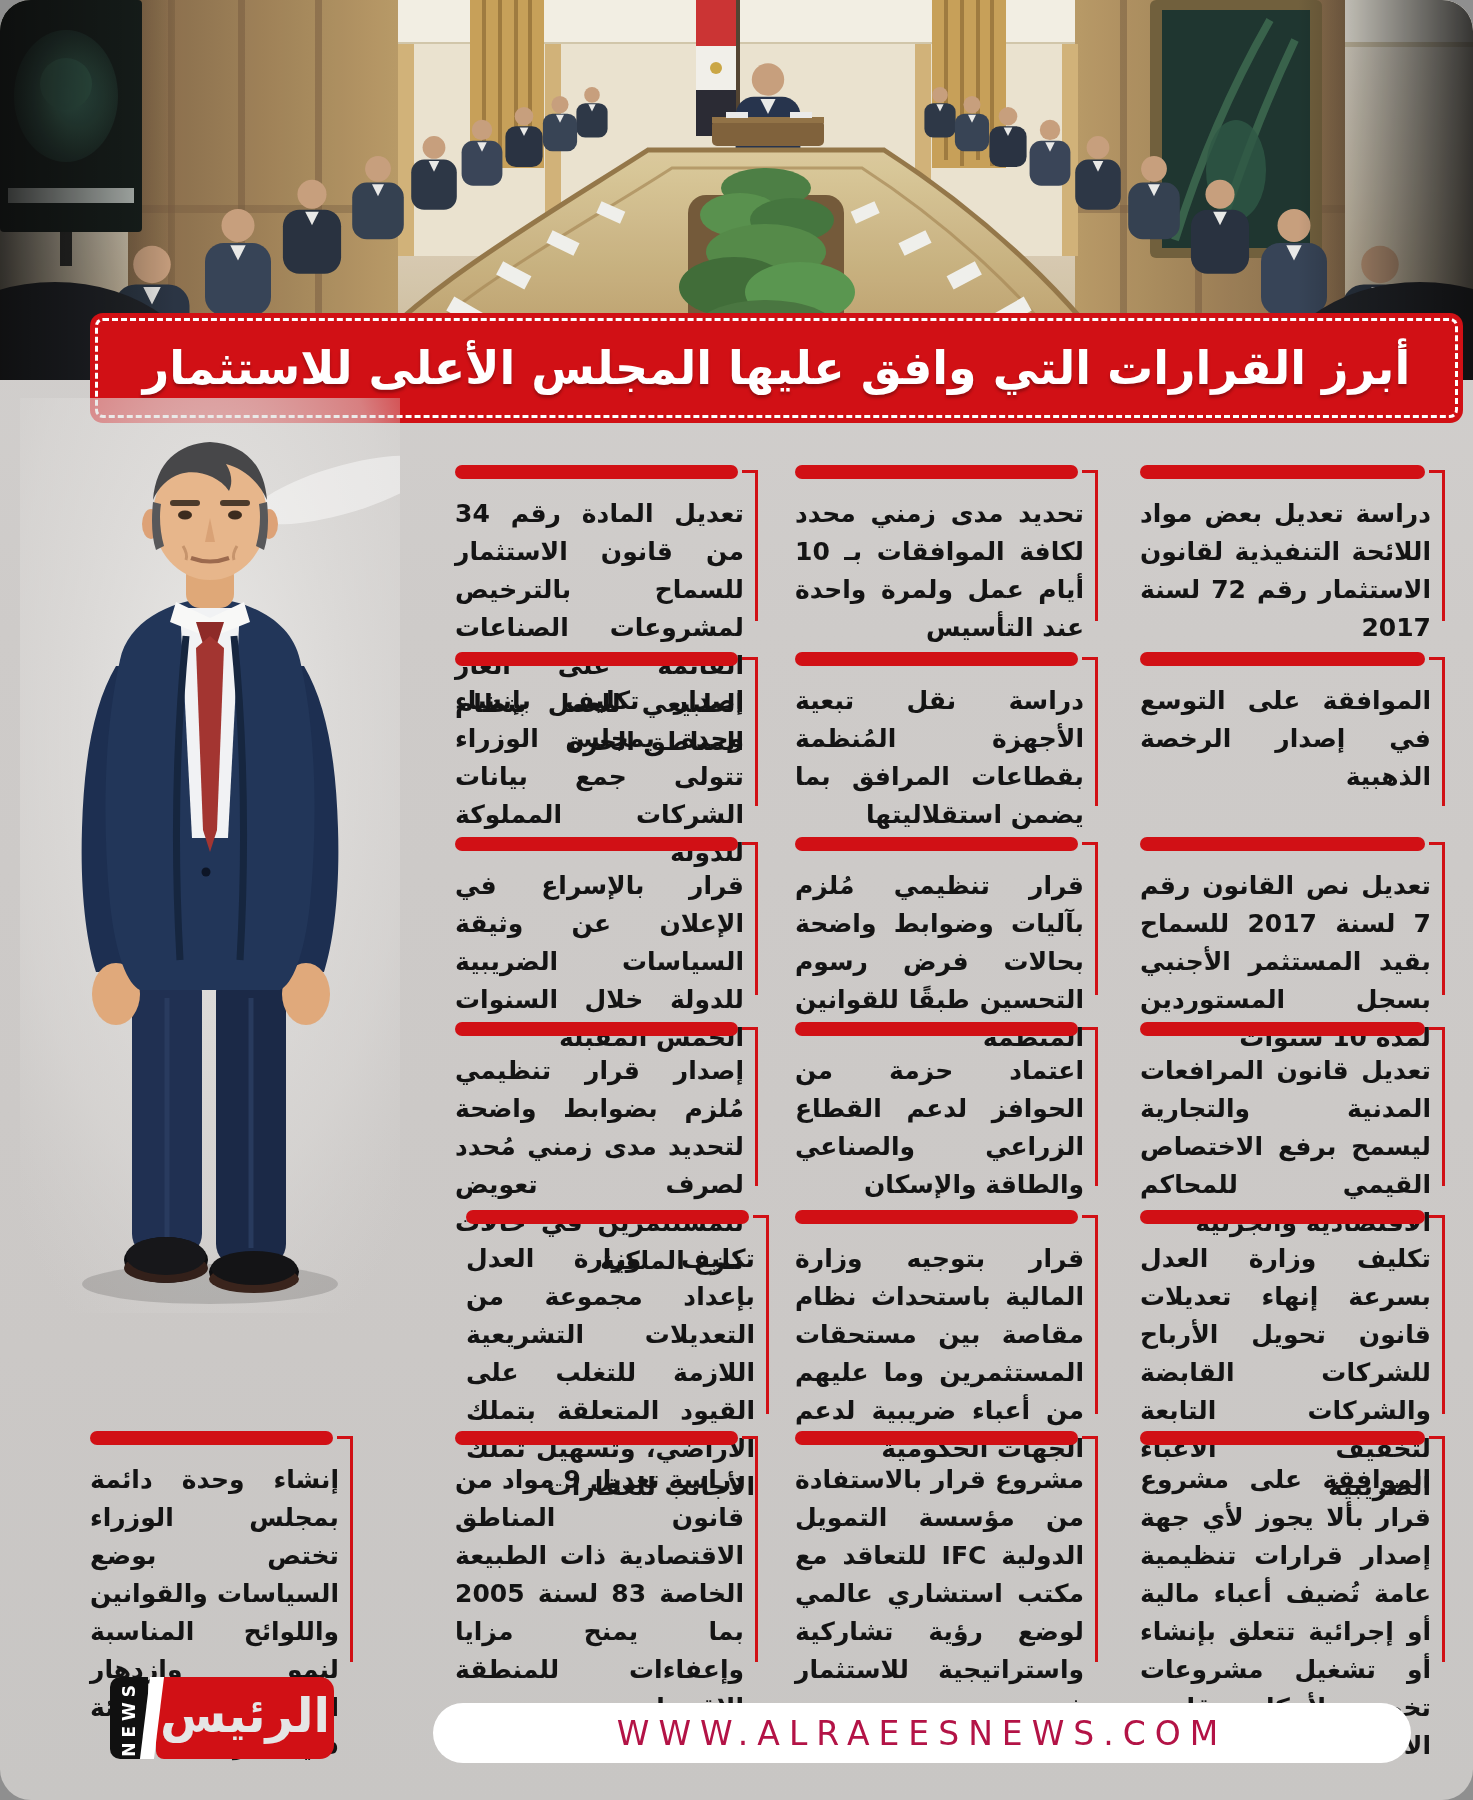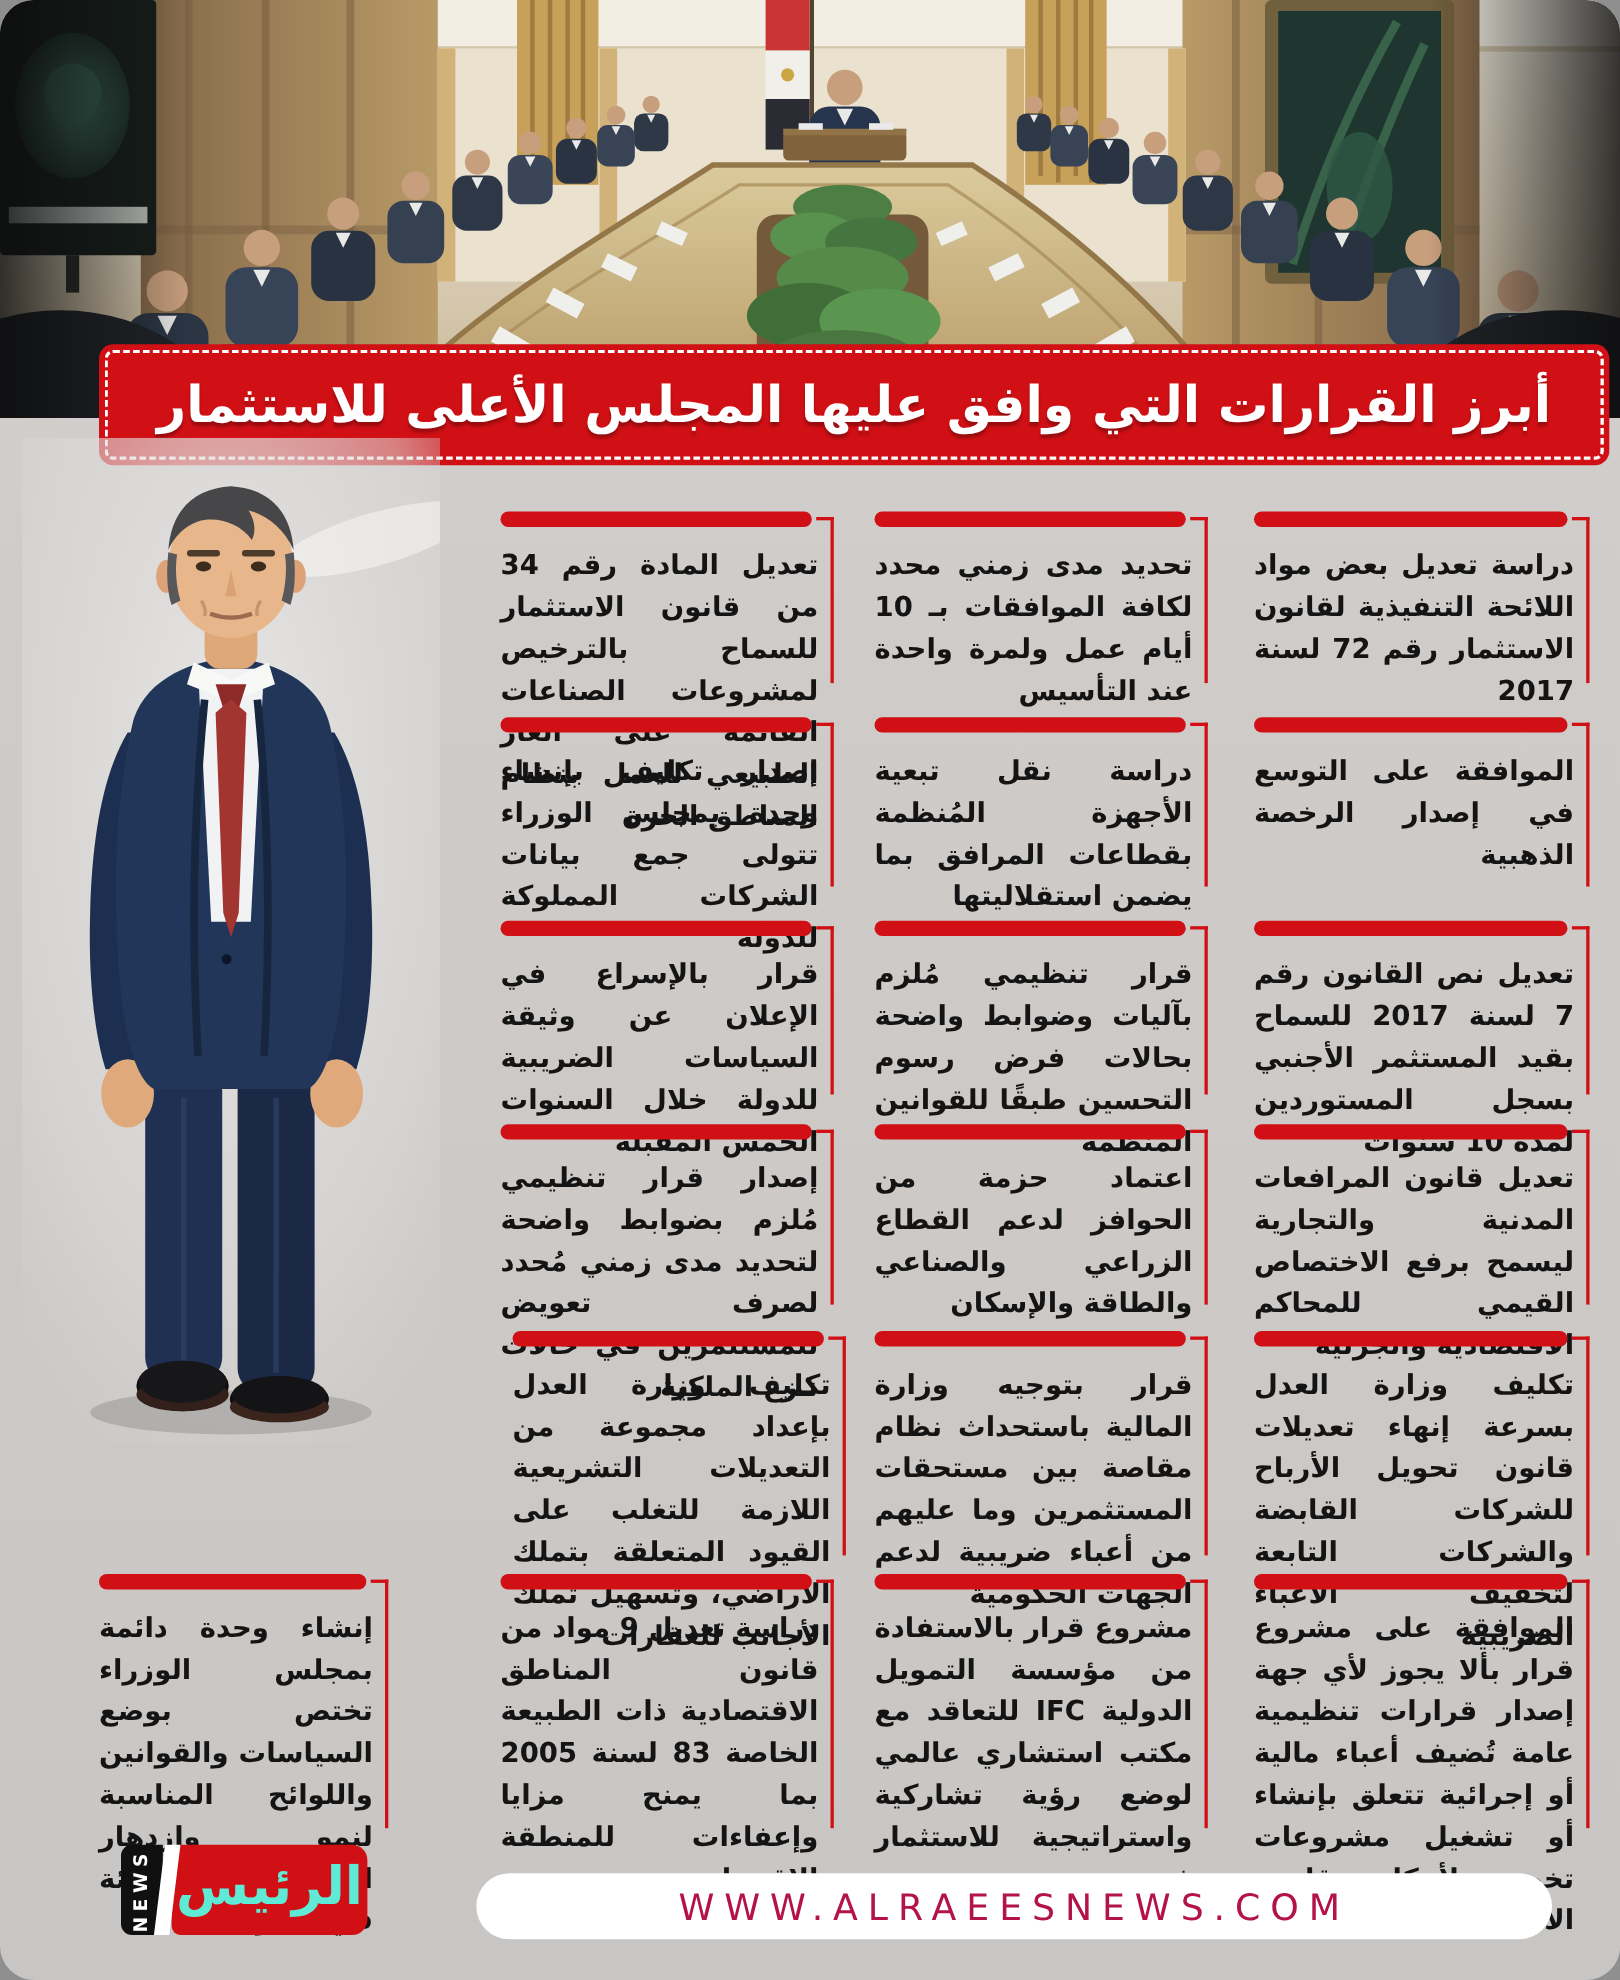--- a/index.html
+++ b/index.html
@@ -58,21 +58,21 @@
   }
   .logo-news span{
     writing-mode:vertical-rl; transform:rotate(180deg);
     color:#ffffff; font-size:17px; font-weight:bold; letter-spacing:5px;
   }
   .logo-gap{ width:14px; background:#ffffff; transform:skewX(-7deg); margin:0 -3px; position:relative; z-index:1; }
   .logo-red{
     width:178px; background:var(--red); border-radius:8px 14px 14px 8px;
     display:flex; align-items:center; justify-content:center; position:relative; z-index:0;
   }
-  .logo-red span{ color:#5eead4; font-size:48px; font-weight:bold; line-height:1; padding-bottom:6px; }
+  .logo-red span{ color:#e5e5e5; font-size:48px; font-weight:bold; line-height:1; padding-bottom:6px; }
 
   
   .site-pill{
     position:absolute; left:433px; top:1703px; width:978px; height:60px;
     background:#ffffff; border-radius:30px;
     display:flex; align-items:center; justify-content:center;
   }
   .site-pill span{
     color:var(--crimson); font-weight:normal; font-size:33px; letter-spacing:9px; white-space:nowrap;text-align:right;
   }

